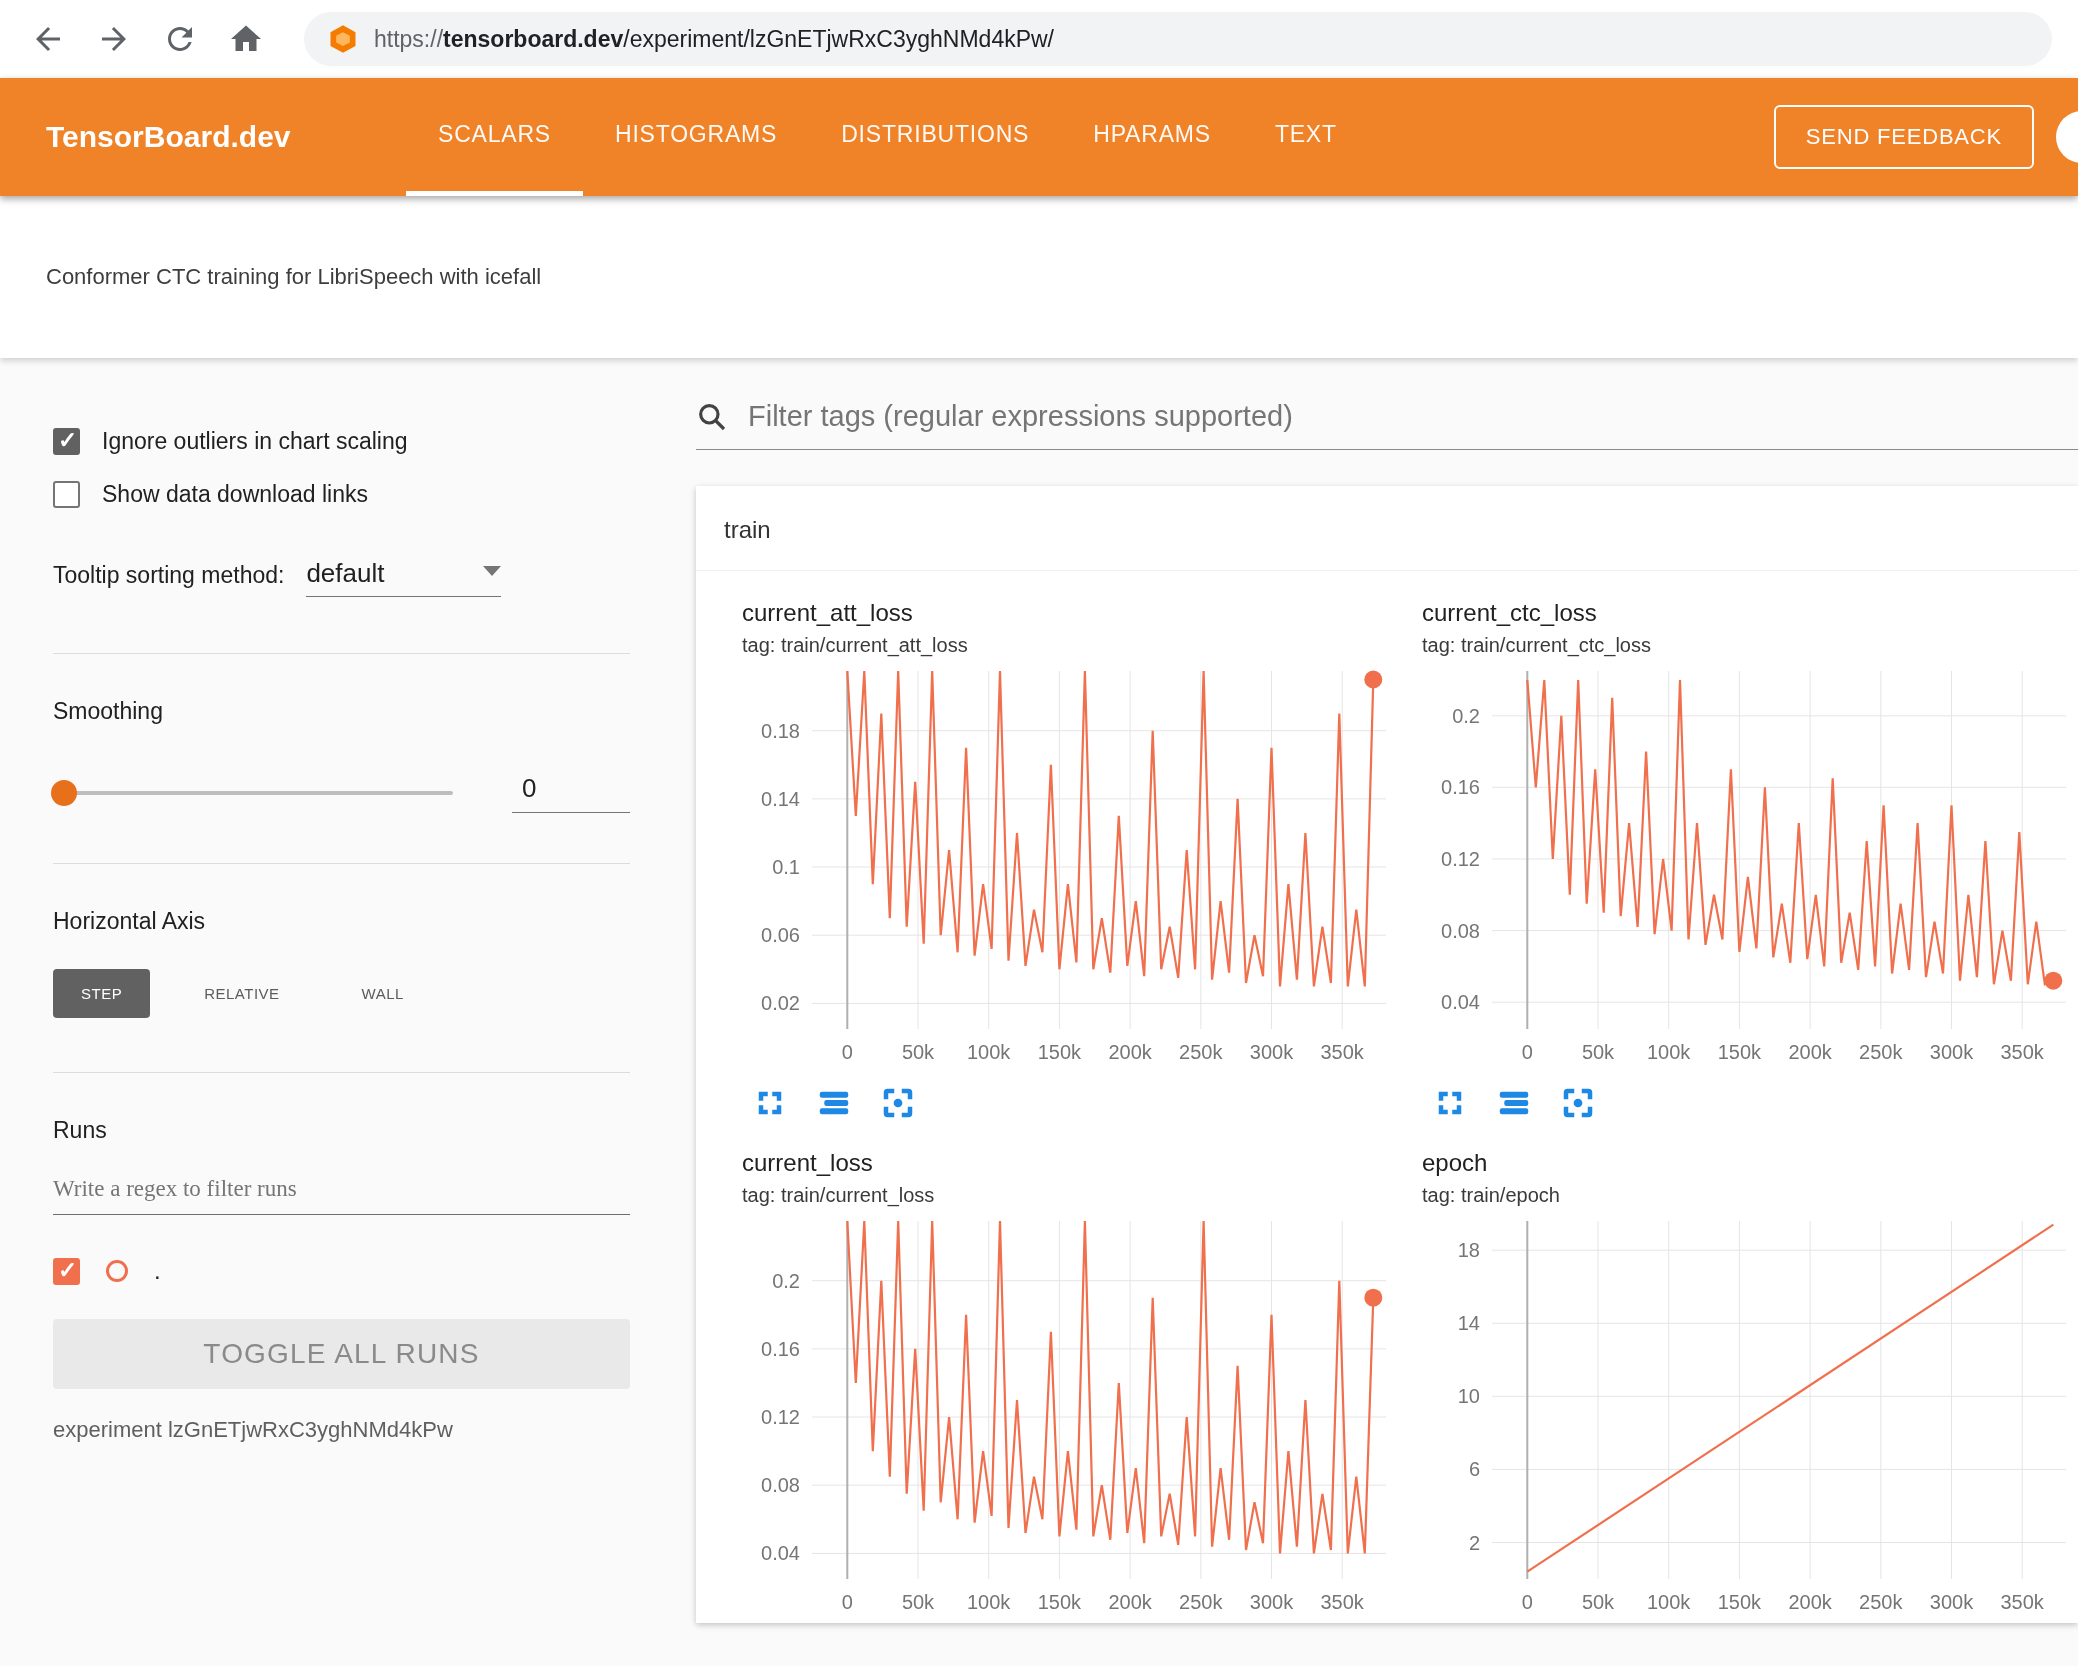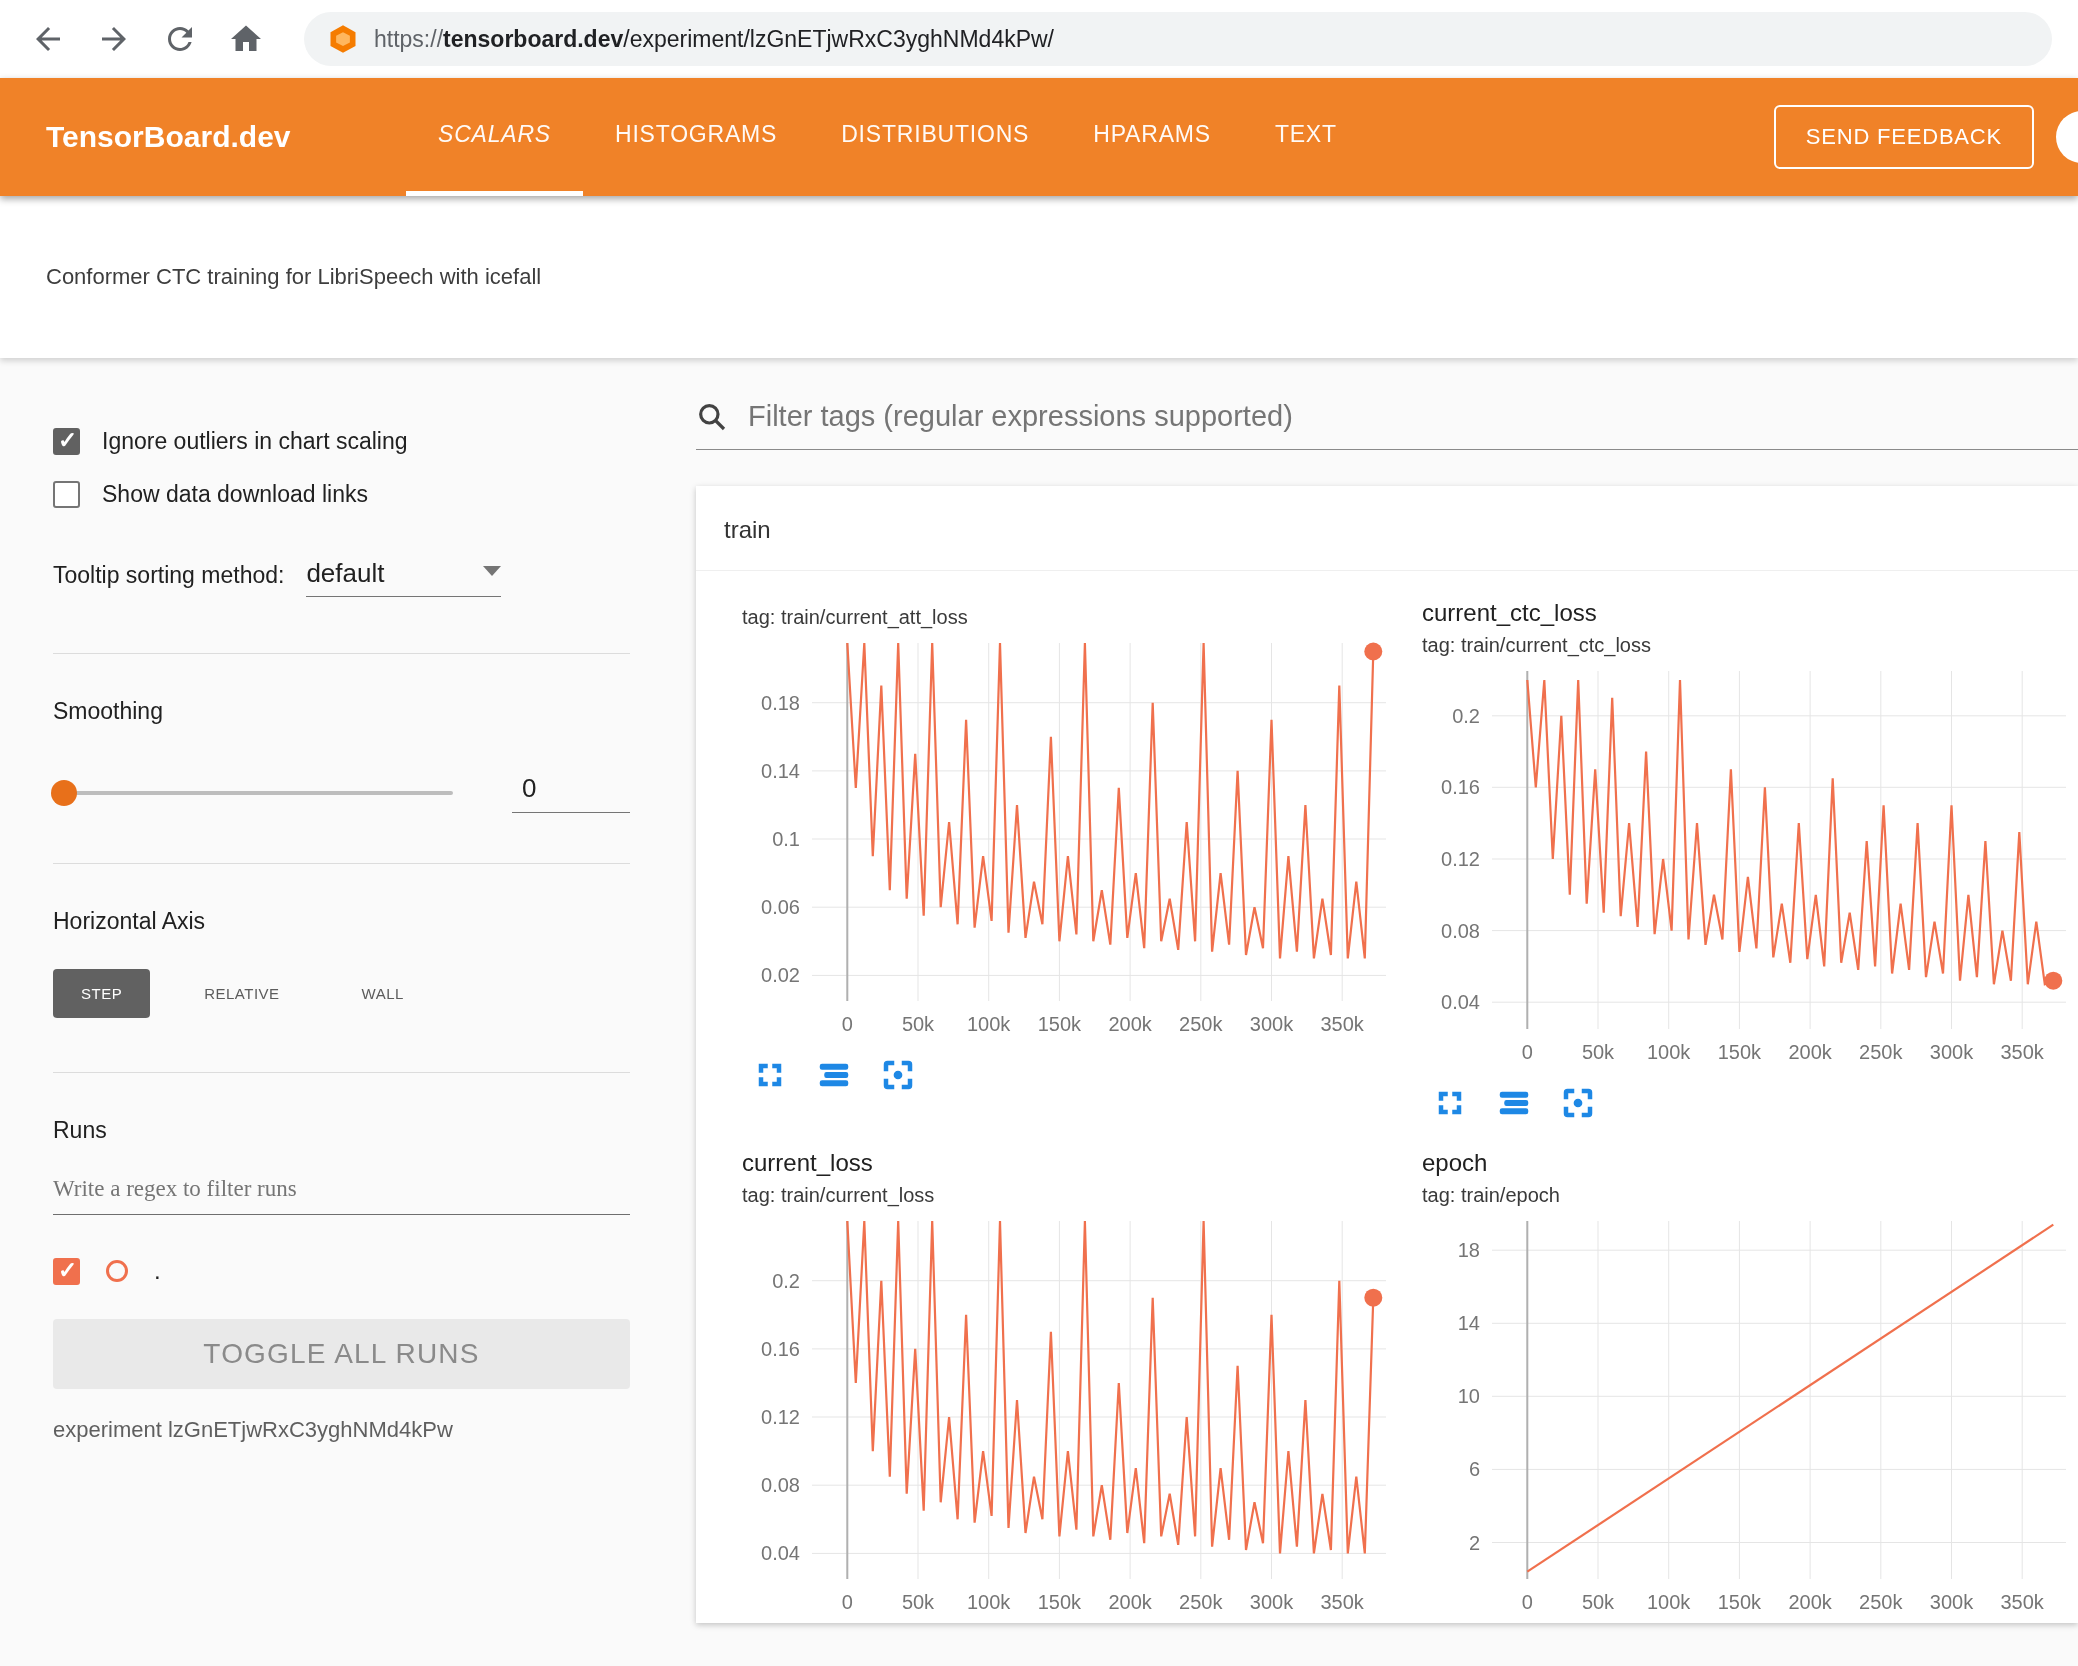--- a/index.html
+++ b/index.html
@@ -21,21 +21,21 @@
 
   
   .tb-header { height:118px; background:#f08228; display:flex; align-items:stretch;
     color:#fff; padding-left:46px; box-shadow:0 3px 7px rgba(0,0,0,.35);
     position:relative; z-index:30; overflow:hidden; }
   .logo { font-size:30px; font-weight:700; align-self:center; width:310px; flex:none; }
   .tabs { display:flex; margin-left:50px; }
   .tab { display:flex; align-items:center; padding:0 32px; font-size:23px;
     letter-spacing:.8px; color:rgba(255,255,255,.96); border-bottom:5px solid transparent;
     cursor:pointer; white-space:nowrap; }
-  .tab.active { border-bottom-color:#fff;font-style:italic; }
+  .tab.active { border-bottom-color:#fff; }
   .header-right { margin-left:auto; display:flex; align-items:center; gap:22px; flex:none; }
   .feedback-btn { border:2px solid #fff; border-radius:6px; background:transparent;
     color:#fff; font-size:22px; letter-spacing:.8px; padding:17px 30px;
     font-family:inherit; white-space:nowrap; cursor:pointer; }
   .avatar-circle { width:52px; height:52px; border-radius:50%; background:#fff;
     margin-right:-30px; flex:none; cursor:pointer; }
 
   
   .subheader { height:162px; background:#fff; display:flex; align-items:center;
     padding-left:46px; font-size:22px; color:#3d3d3d;
@@ -226,20 +226,21 @@
         </svg>
       </span>
       <input class="filter-input" placeholder="Filter tags (regular expressions supported)" style="">
     </div>
 
     <div class="card">
       <div class="card-header">train</div>
       <div class="charts-grid">
 
         <div class="chart-block">
+          <div class="chart-title">current_att_loss</div>
           <div class="chart-tag">tag: train/current_att_loss</div>
           <svg class="chart" width="650" height="410" viewBox="0 0 650 410">
               <line x1="105.3" y1="8" x2="105.3" y2="366" stroke="#e5e5e5" stroke-width="1"></line>
               <text class="tick" x="105.3" y="396" text-anchor="middle">0</text>
               <line x1="176.0" y1="8" x2="176.0" y2="366" stroke="#e5e5e5" stroke-width="1"></line>
               <text class="tick" x="176.0" y="396" text-anchor="middle">50k</text>
               <line x1="246.7" y1="8" x2="246.7" y2="366" stroke="#e5e5e5" stroke-width="1"></line>
               <text class="tick" x="246.7" y="396" text-anchor="middle">100k</text>
               <line x1="317.4" y1="8" x2="317.4" y2="366" stroke="#e5e5e5" stroke-width="1"></line>
               <text class="tick" x="317.4" y="396" text-anchor="middle">150k</text>

